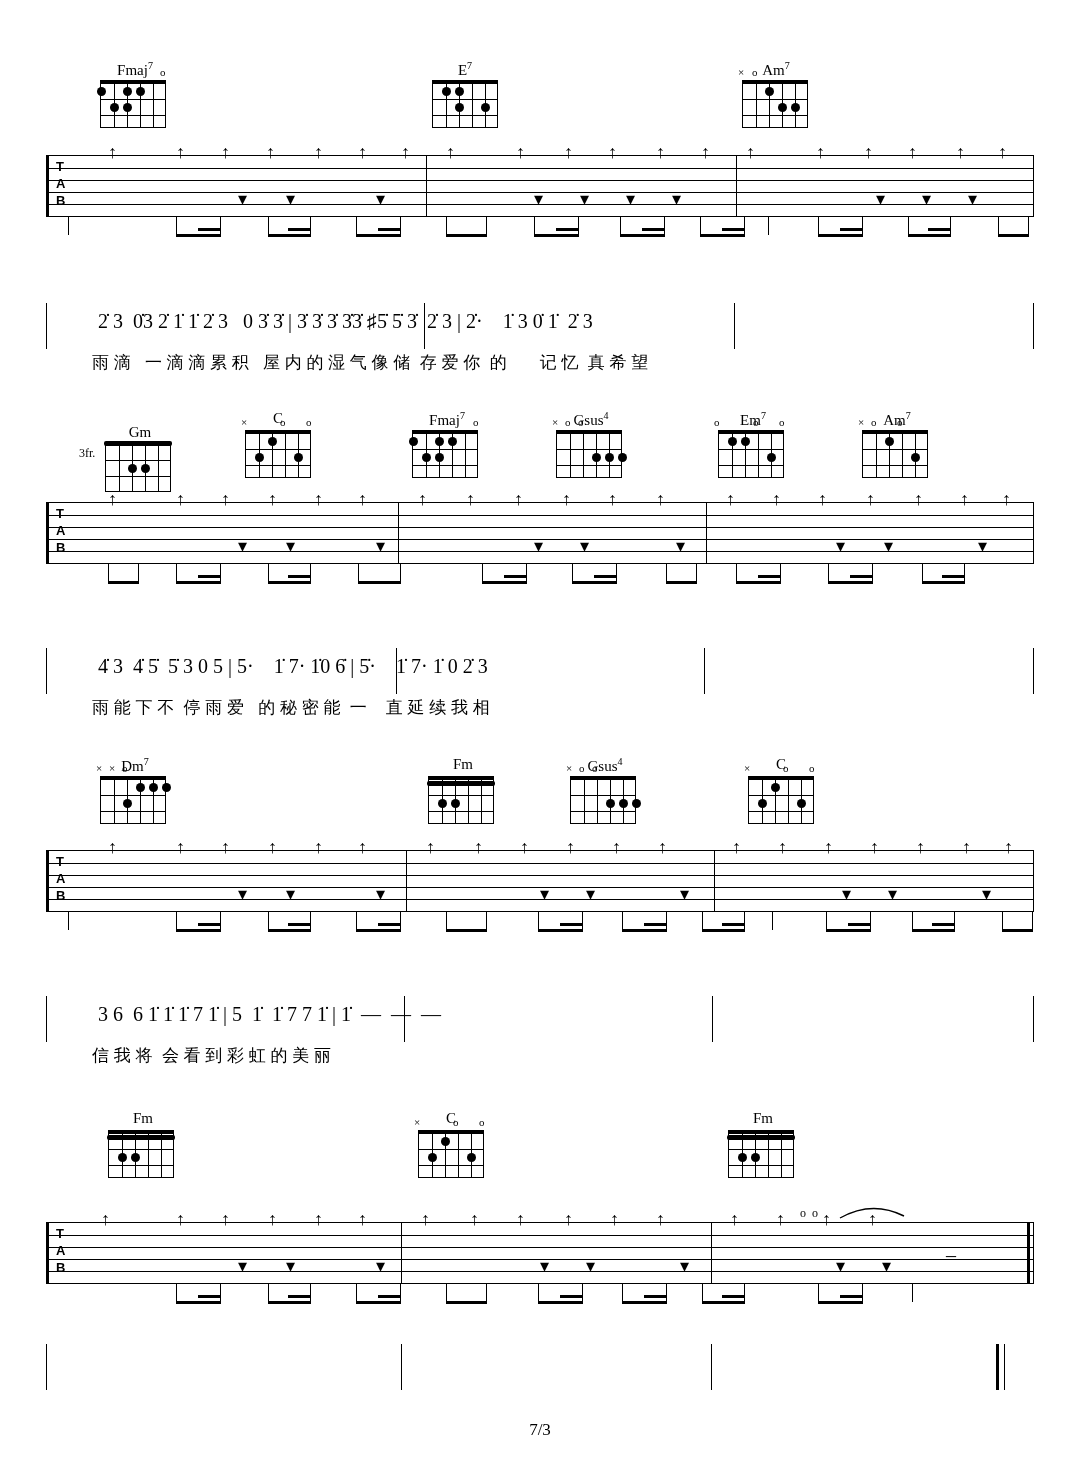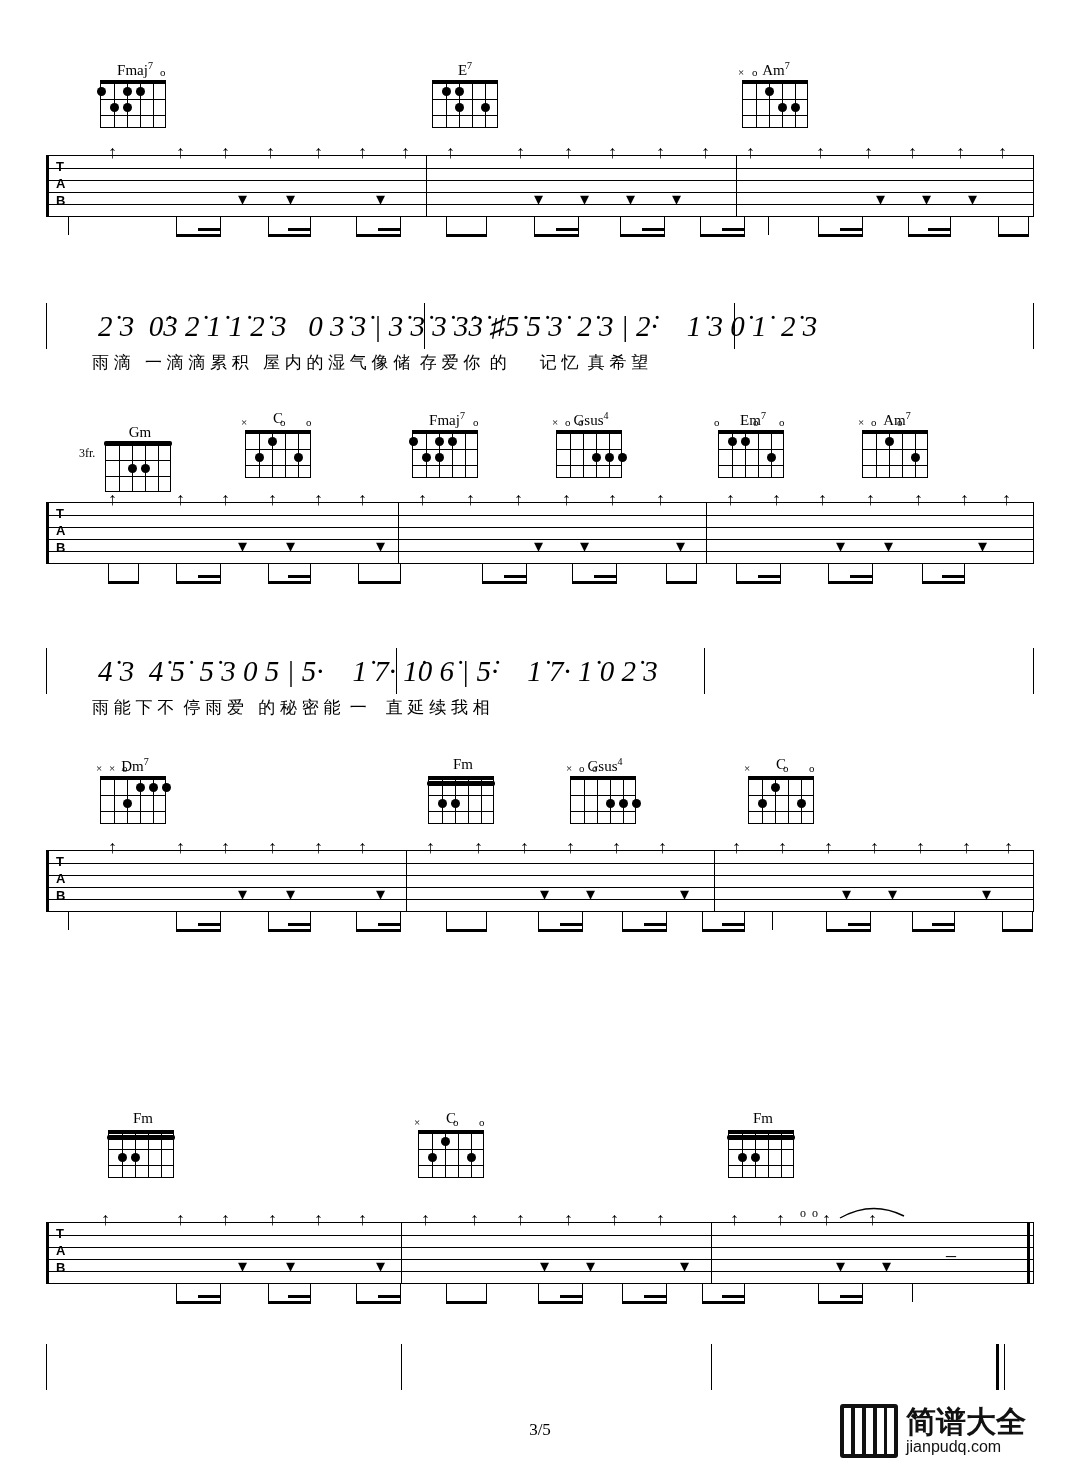--- a/index.html
+++ b/index.html
@@ -26,21 +26,21 @@
   .tabmark{position:absolute;left:10px;top:2px;font-family:"Liberation Sans",sans-serif;font-weight:bold;font-size:13px;line-height:13px;letter-spacing:0;}
   .tabmark div{line-height:17px;}
   .bar{position:absolute;top:0;bottom:0;width:1px;background:#000;}
   .bar.thick{width:3px;}
   .up{position:absolute;font-size:18px;line-height:18px;}
   .dn{position:absolute;font-size:18px;line-height:18px;}
   .beam{position:absolute;}
   .beam i{position:absolute;background:#000;}
 
   
-  .numrow{position:absolute;font-family:"Liberation Serif",serif;font-size:29px;letter-spacing:0;white-space:pre;font-style:italic;}
+  .numrow{position:absolute;font-family:"Liberation Serif",serif;font-size:20px;letter-spacing:0;white-space:pre;}
   .lyricrow{position:absolute;font-family:"Liberation Sans",sans-serif;font-size:17px;white-space:pre;}
   .numbar{position:absolute;width:1px;background:#000;}
 
   .pagenum{position:absolute;left:0;width:1080px;text-align:center;font-family:"Liberation Serif",serif;font-size:17px;}
 
   
   .logo{position:absolute;right:20px;bottom:14px;width:220px;height:62px;}
   .logo .keys{position:absolute;left:0;top:4px;width:58px;height:54px;background:#111;border-radius:3px;}
   .logo .keys i{position:absolute;top:4px;width:7px;height:46px;background:#fff;}
   .logo .txt{position:absolute;left:66px;top:2px;font-family:"Liberation Sans",sans-serif;font-size:30px;font-weight:bold;color:#111;}
@@ -636,20 +636,28 @@
           <i style="left:20px;top:11px;width:23px;height:3px"></i>
         </div>
       <div class="beam" style="left:956px;top:0">
           <i style="left:0;top:0;width:1px;height:18px"></i>
           <i style="left:30px;top:0;width:1px;height:18px"></i>
           <i style="left:0;top:17px;width:31px;height:3px"></i>
         </div>
     </div>
   </div>
 
+  <div style="position:absolute;left:46px;top:998px;width:988px;height:70px;">
+    <div class="numbar" style="left:0;top:-2px;height:46px;"></div>
+    <div class="numbar" style="left:358px;top:-2px;height:46px;"></div>
+    <div class="numbar" style="left:666px;top:-2px;height:46px;"></div>
+    <div class="numbar" style="right:0;top:-2px;height:46px;"></div>
+    <div class="numrow" style="left:52px;top:5px;">3 6  6 1̇ 1̇ 1̇ 7 1̇ | 5  1̇  1̇ 7 7 1̇ | 1̇  —  —  —</div>
+    <div class="lyricrow" style="left:46px;top:46px;">信 我 将  会 看 到 彩 虹 的 美 丽</div>
+  </div>
 
   <div class="chord" style="left:108px;top:1130px;">
     <div class="cname" style="left:-5px;">Fm</div>
     <div class="grid nut">
       <div class="v" style="left:13px"></div>
         <div class="v" style="left:26px"></div>
         <div class="v" style="left:39px"></div>
         <div class="v" style="left:52px"></div>
       <div class="h" style="top:15px"></div>
         <div class="h" style="top:31px"></div>
@@ -798,27 +806,16 @@
   </div>
 
   <div style="position:absolute;left:46px;top:1360px;width:988px;height:60px;">
     <div class="numbar" style="left:0;top:-16px;height:46px;"></div>
     <div class="numbar" style="left:355px;top:-16px;height:46px;"></div>
     <div class="numbar" style="left:665px;top:-16px;height:46px;"></div>
     <div class="numbar" style="left:950px;top:-16px;height:46px;width:3px;"></div>
     <div class="numbar" style="left:958px;top:-16px;height:46px;"></div>
   </div>
 
-  <div class="pagenum" style="top:1420px;">3/5</div>
-
-  <div class="logo">
-    <div class="keys">
-      <i style="left:4px"></i>
-        <i style="left:15px"></i>
-        <i style="left:26px"></i>
-        <i style="left:37px"></i>
-        <i style="left:47px"></i>
-    </div>
-    <div class="txt">简谱大全</div>
-    <div class="sub">jianpudq.com</div>
-  </div>
+  <div class="pagenum" style="top:1420px;">7/3</div>
+
 
 </div>
 
 </body></html>

